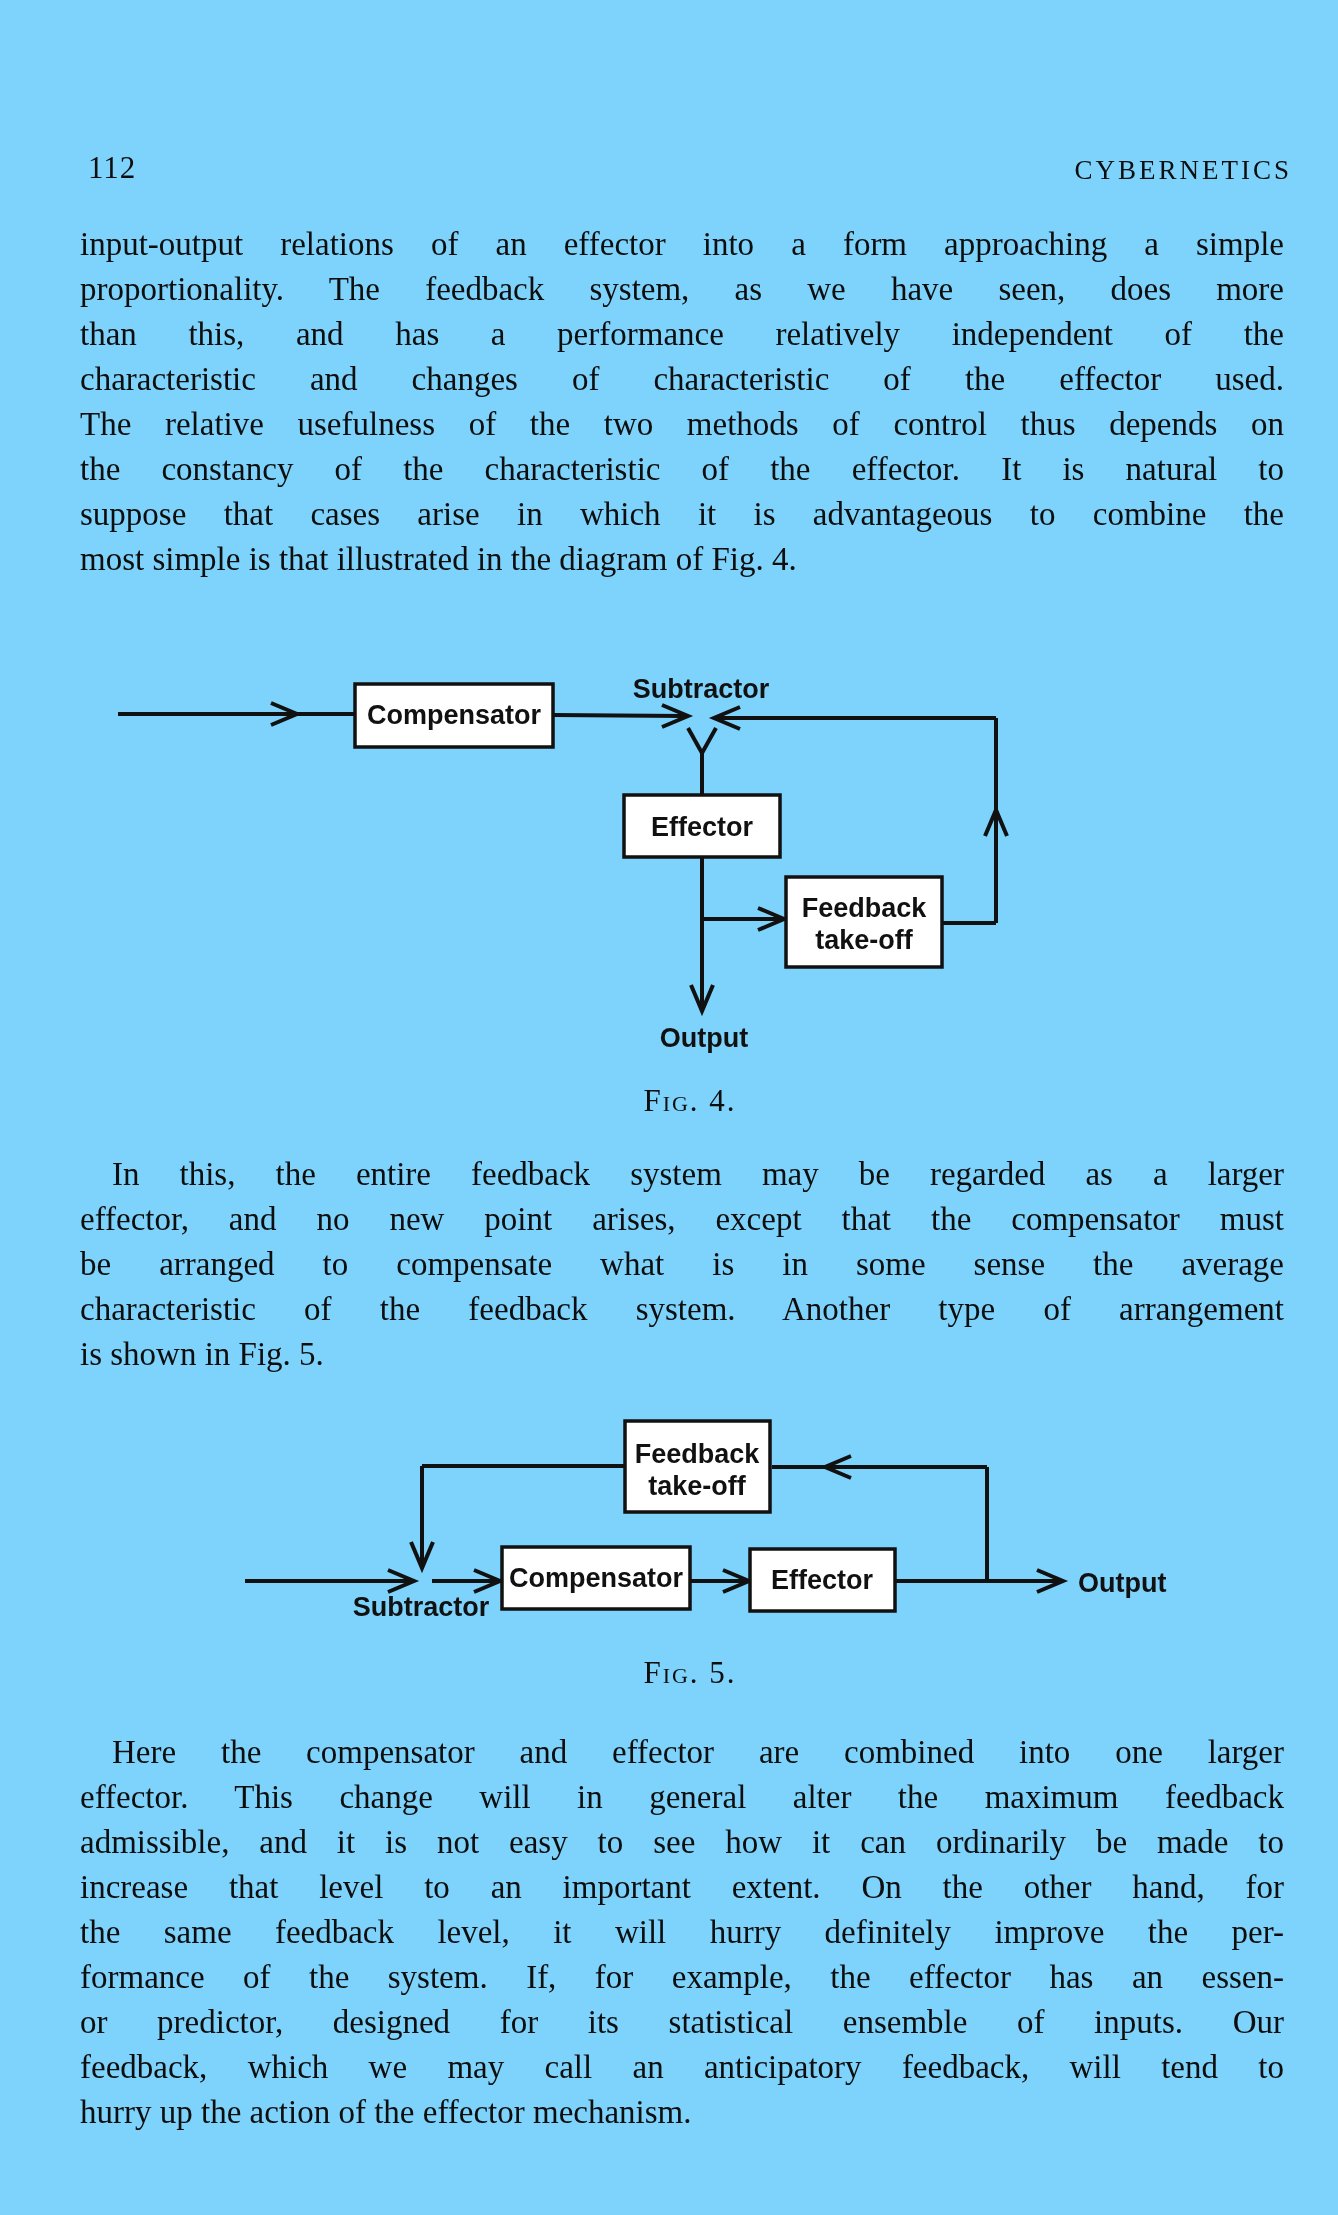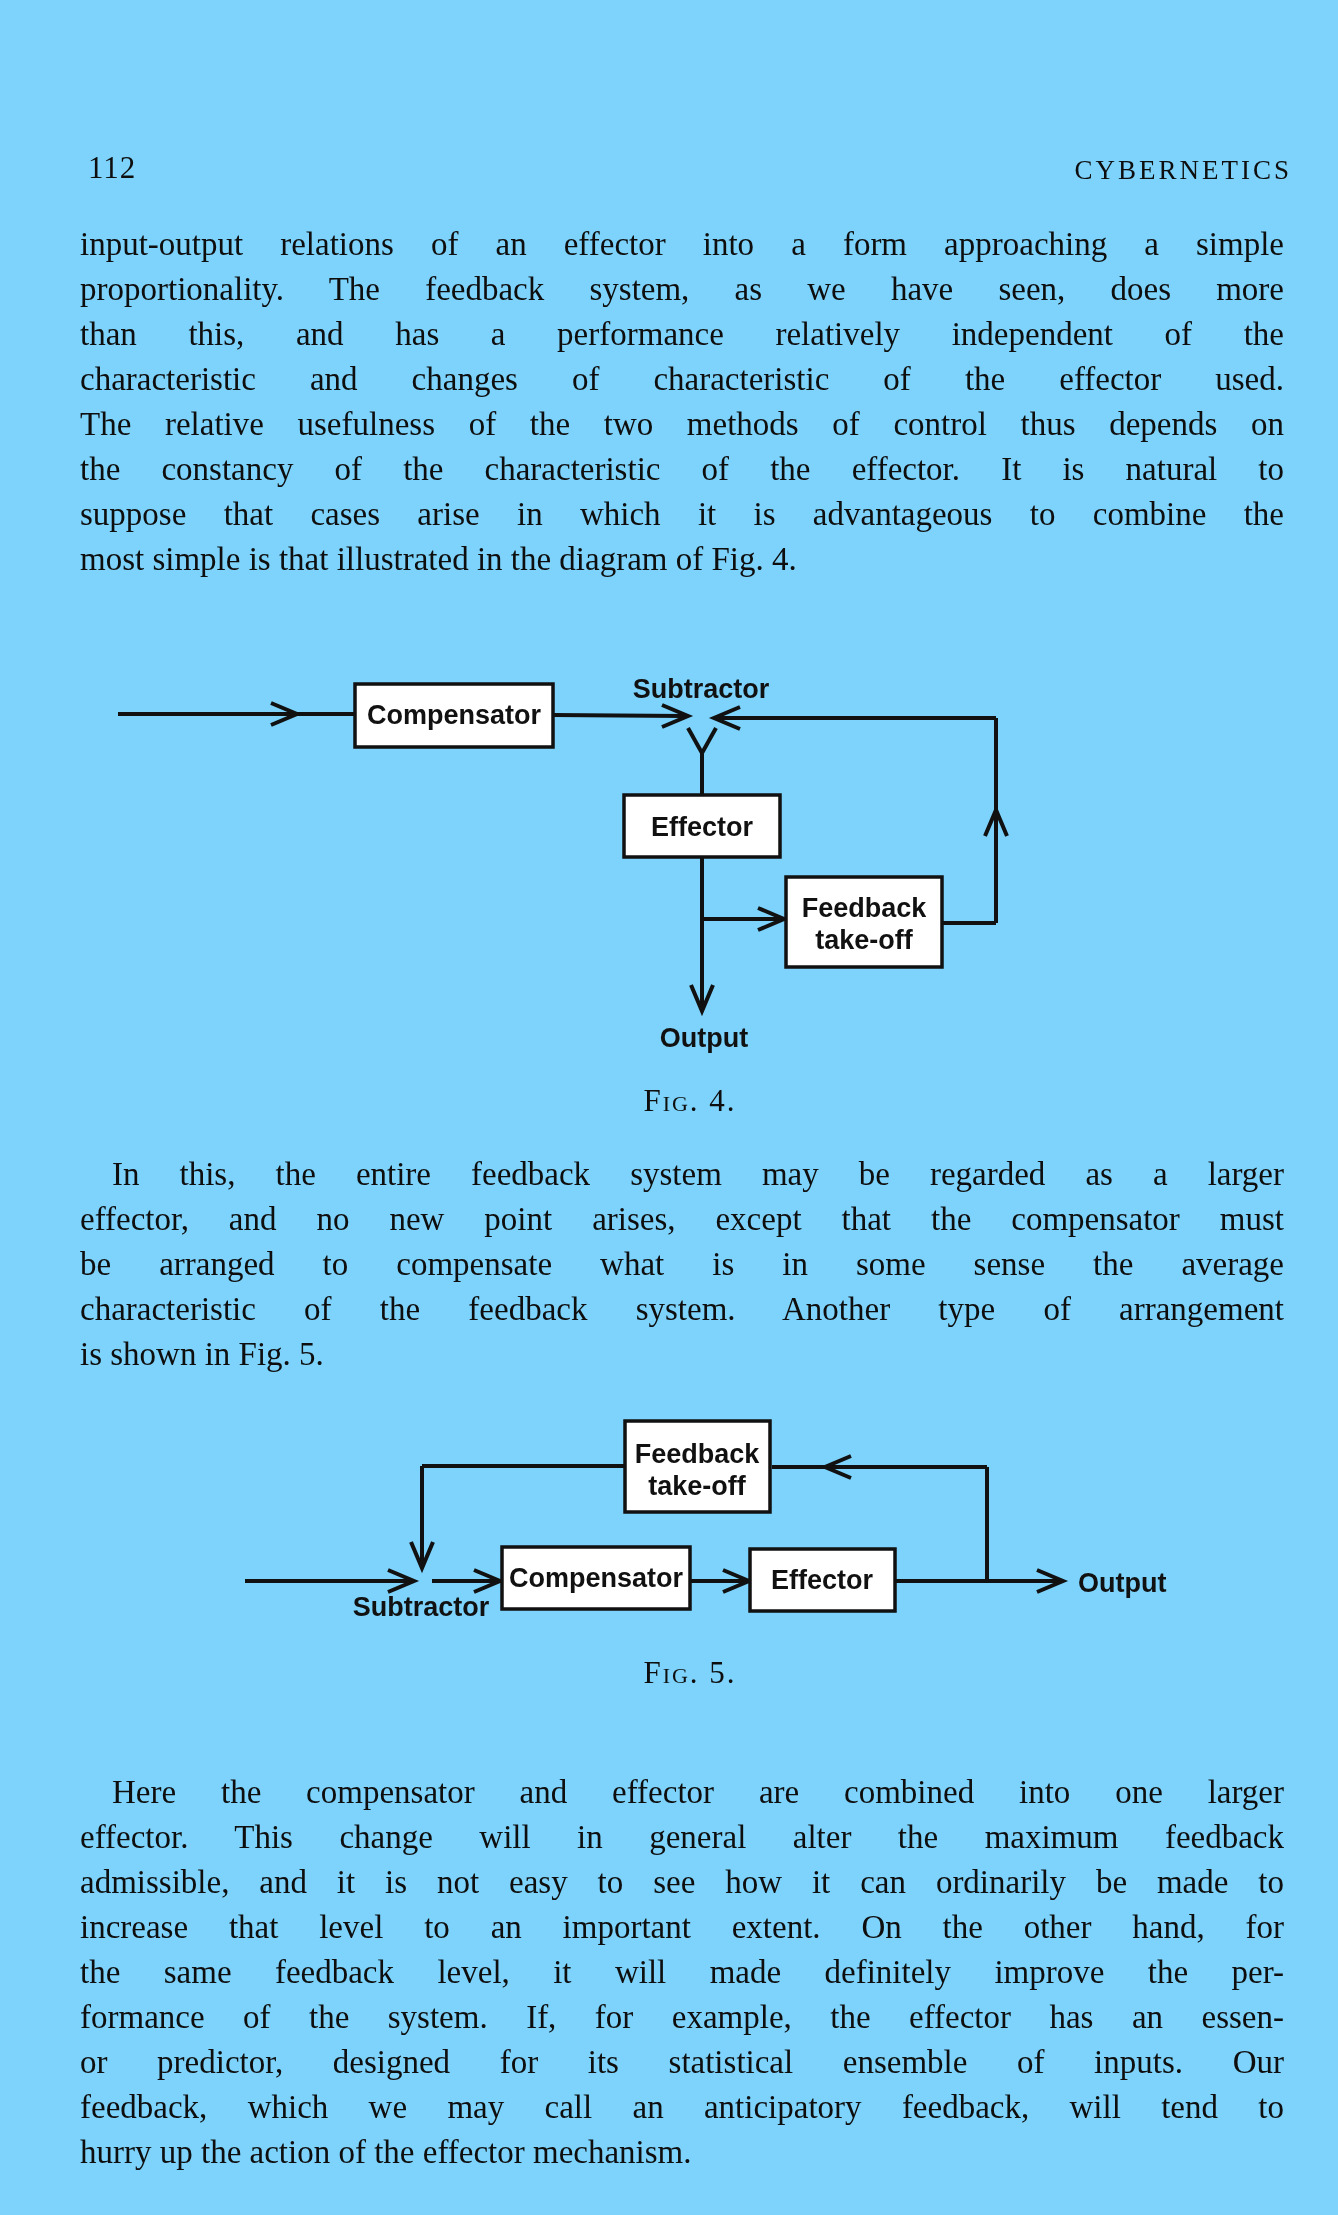--- a/index.html
+++ b/index.html
@@ -159,25 +159,25 @@
 
     <g>
       <line x1="895" y1="176" x2="1059" y2="176"></line>
       <path d="M1037,165 L1063,176 L1037,187"></path>
     </g>
     <text x="1078" y="187" text-anchor="start">Output</text>
   </svg>
 
   <div class="figcap" style="top:1655px;">Fig. 5.</div>
 
-  <div class="para indent" style="top:1730px;margin-top:40px;">
+  <div class="para indent" style="top:1730px;">
       <div class="tline">Here the compensator and effector are combined into one larger</div>
       <div class="tline">effector. This change will in general alter the maximum feedback</div>
       <div class="tline">admissible, and it is not easy to see how it can ordinarily be made to</div>
       <div class="tline">increase that level to an important extent. On the other hand, for</div>
-      <div class="tline">the same feedback level, it will made definitely improve the per-</div>
+      <div class="tline">the same feedback level, it will hurry definitely improve the per-</div>
       <div class="tline">formance of the system. If, for example, the effector has an essen-</div>
       <div class="tline">or predictor, designed for its statistical ensemble of inputs. Our</div>
       <div class="tline">feedback, which we may call an anticipatory feedback, will tend to</div>
       <div class="tline">hurry up the action of the effector mechanism.</div>
     </div>
 
 </div>
 
 </body></html>

